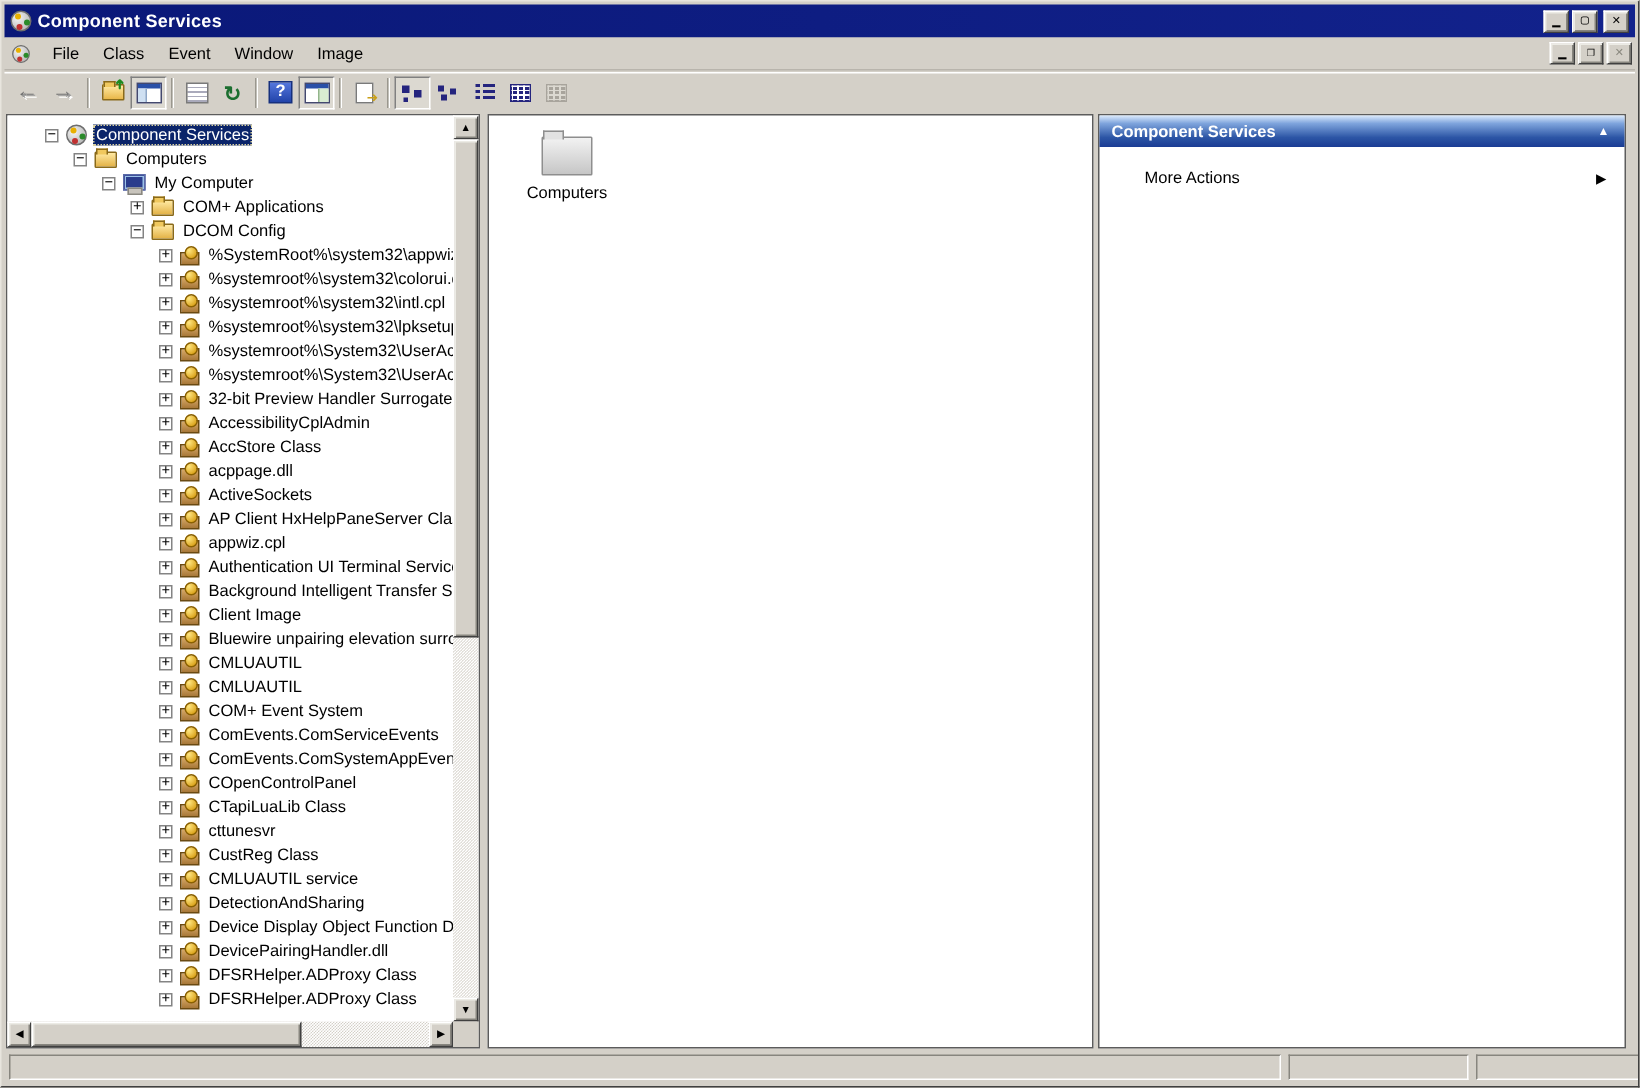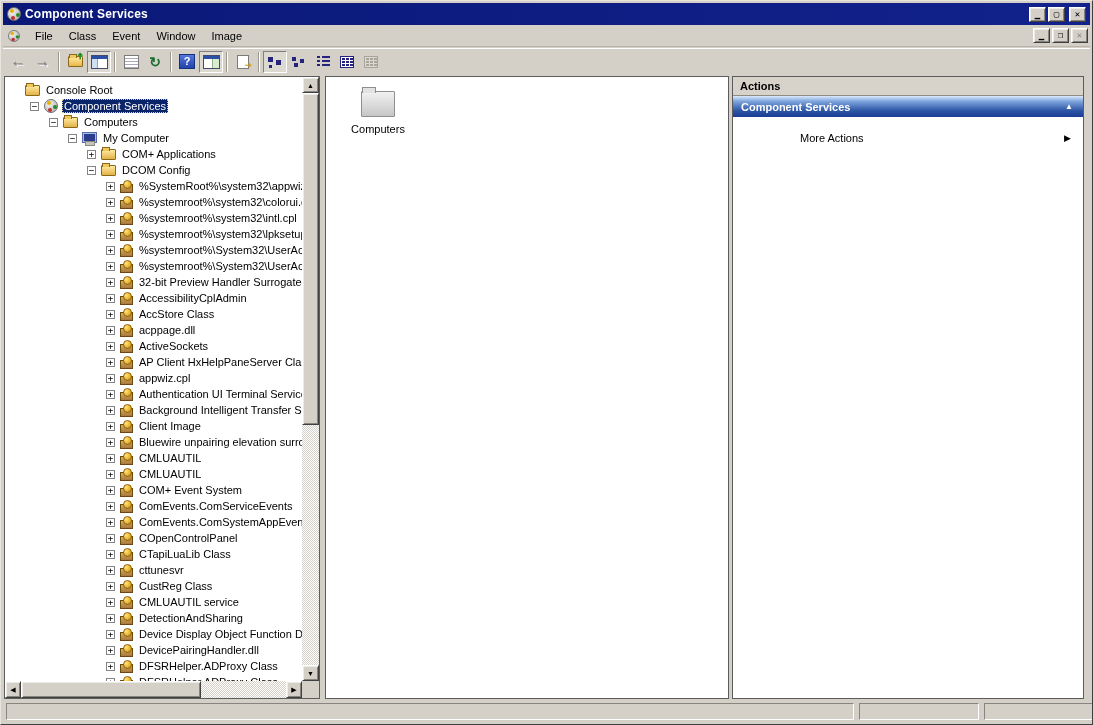--- a/index.html
+++ b/index.html
@@ -140,21 +140,21 @@
   
   .list-item{position:absolute;left:14px;top:8px;width:76px;text-align:center;}
   .list-item .ico{margin:6px auto 2px;display:block;}
   .list-item .llabel{display:block;margin-top:6px;}
   
   #actions-header{height:19px;background:#d7d3cb;border-bottom:1px solid #8f8c84;
     font-weight:bold;padding:3px 0 0 7px;}
   #actions-section-bar{height:21px;background:linear-gradient(#dceafc 0%,#7fa5dd 25%,#2c55a5 70%,var(--act-bot) 100%);
     color:#fff;font-weight:bold;display:flex;align-items:center;padding:0 10px 0 8px;}
   #actions-section-bar .collapse{margin-left:auto;font-size:8px;color:#fff;}
-  .action-item{display:flex;align-items:center;height:18px;margin-top:12px;padding:0 12px 0 30px;margin-left:37px;}
+  .action-item{display:flex;align-items:center;height:18px;margin-top:12px;padding:0 12px 0 30px;}
   .action-item .arrow{margin-left:auto;font-size:9px;color:#000;}
   
   #statusbar{position:absolute;left:3px;right:3px;bottom:3px;height:19px;background:var(--chrome);}
   .status-cell{position:absolute;top:1px;bottom:1px;border:1px solid;border-color:#87857e #fff #fff #87857e;}
   .status-cell.c1{left:2px;width:848px;}
   .status-cell.c2{left:855px;width:120px;}
   .status-cell.c3{left:980px;width:110px;}
 </style>
 </head>
 <body>
@@ -232,25 +232,20 @@
     </span>
     <span class="tb-btn">
       <span class="vi i-view-table"></span>
     </span>
   </div>
 
 <div id="main">
 
   <div class="pane" id="tree-pane">
     <div id="tree-rows">
-        <div class="trow" style="padding-left: 6px;">
-          <span class="exp none">+</span>
-          <span class="ico ico-folder"></span>
-          <span class="tlabel">Console Root</span>
-        </div>
         <div class="trow" style="padding-left: 25px;">
           <span class="exp">−</span>
           <span class="ico ico-com"></span>
           <span class="tlabel sel">Component Services</span>
         </div>
         <div class="trow" style="padding-left: 44px;">
           <span class="exp">−</span>
           <span class="ico ico-folder"></span>
           <span class="tlabel">Computers</span>
         </div>
@@ -444,21 +439,20 @@
   </div>
 
   <div class="pane" id="list-pane">
     <div class="list-item">
       <span class="ico ico-folder-gray"></span>
       <span class="llabel">Computers</span>
     </div>
   </div>
 
   <div class="pane" id="actions-pane">
-    <div id="actions-header">Actions</div>
     <div id="actions-section-bar">
       <span>Component Services</span>
       <span class="collapse">▲</span>
     </div>
     <div class="action-item">
       <span>More Actions</span>
       <span class="arrow">▶</span>
     </div>
   </div>
 </div>

